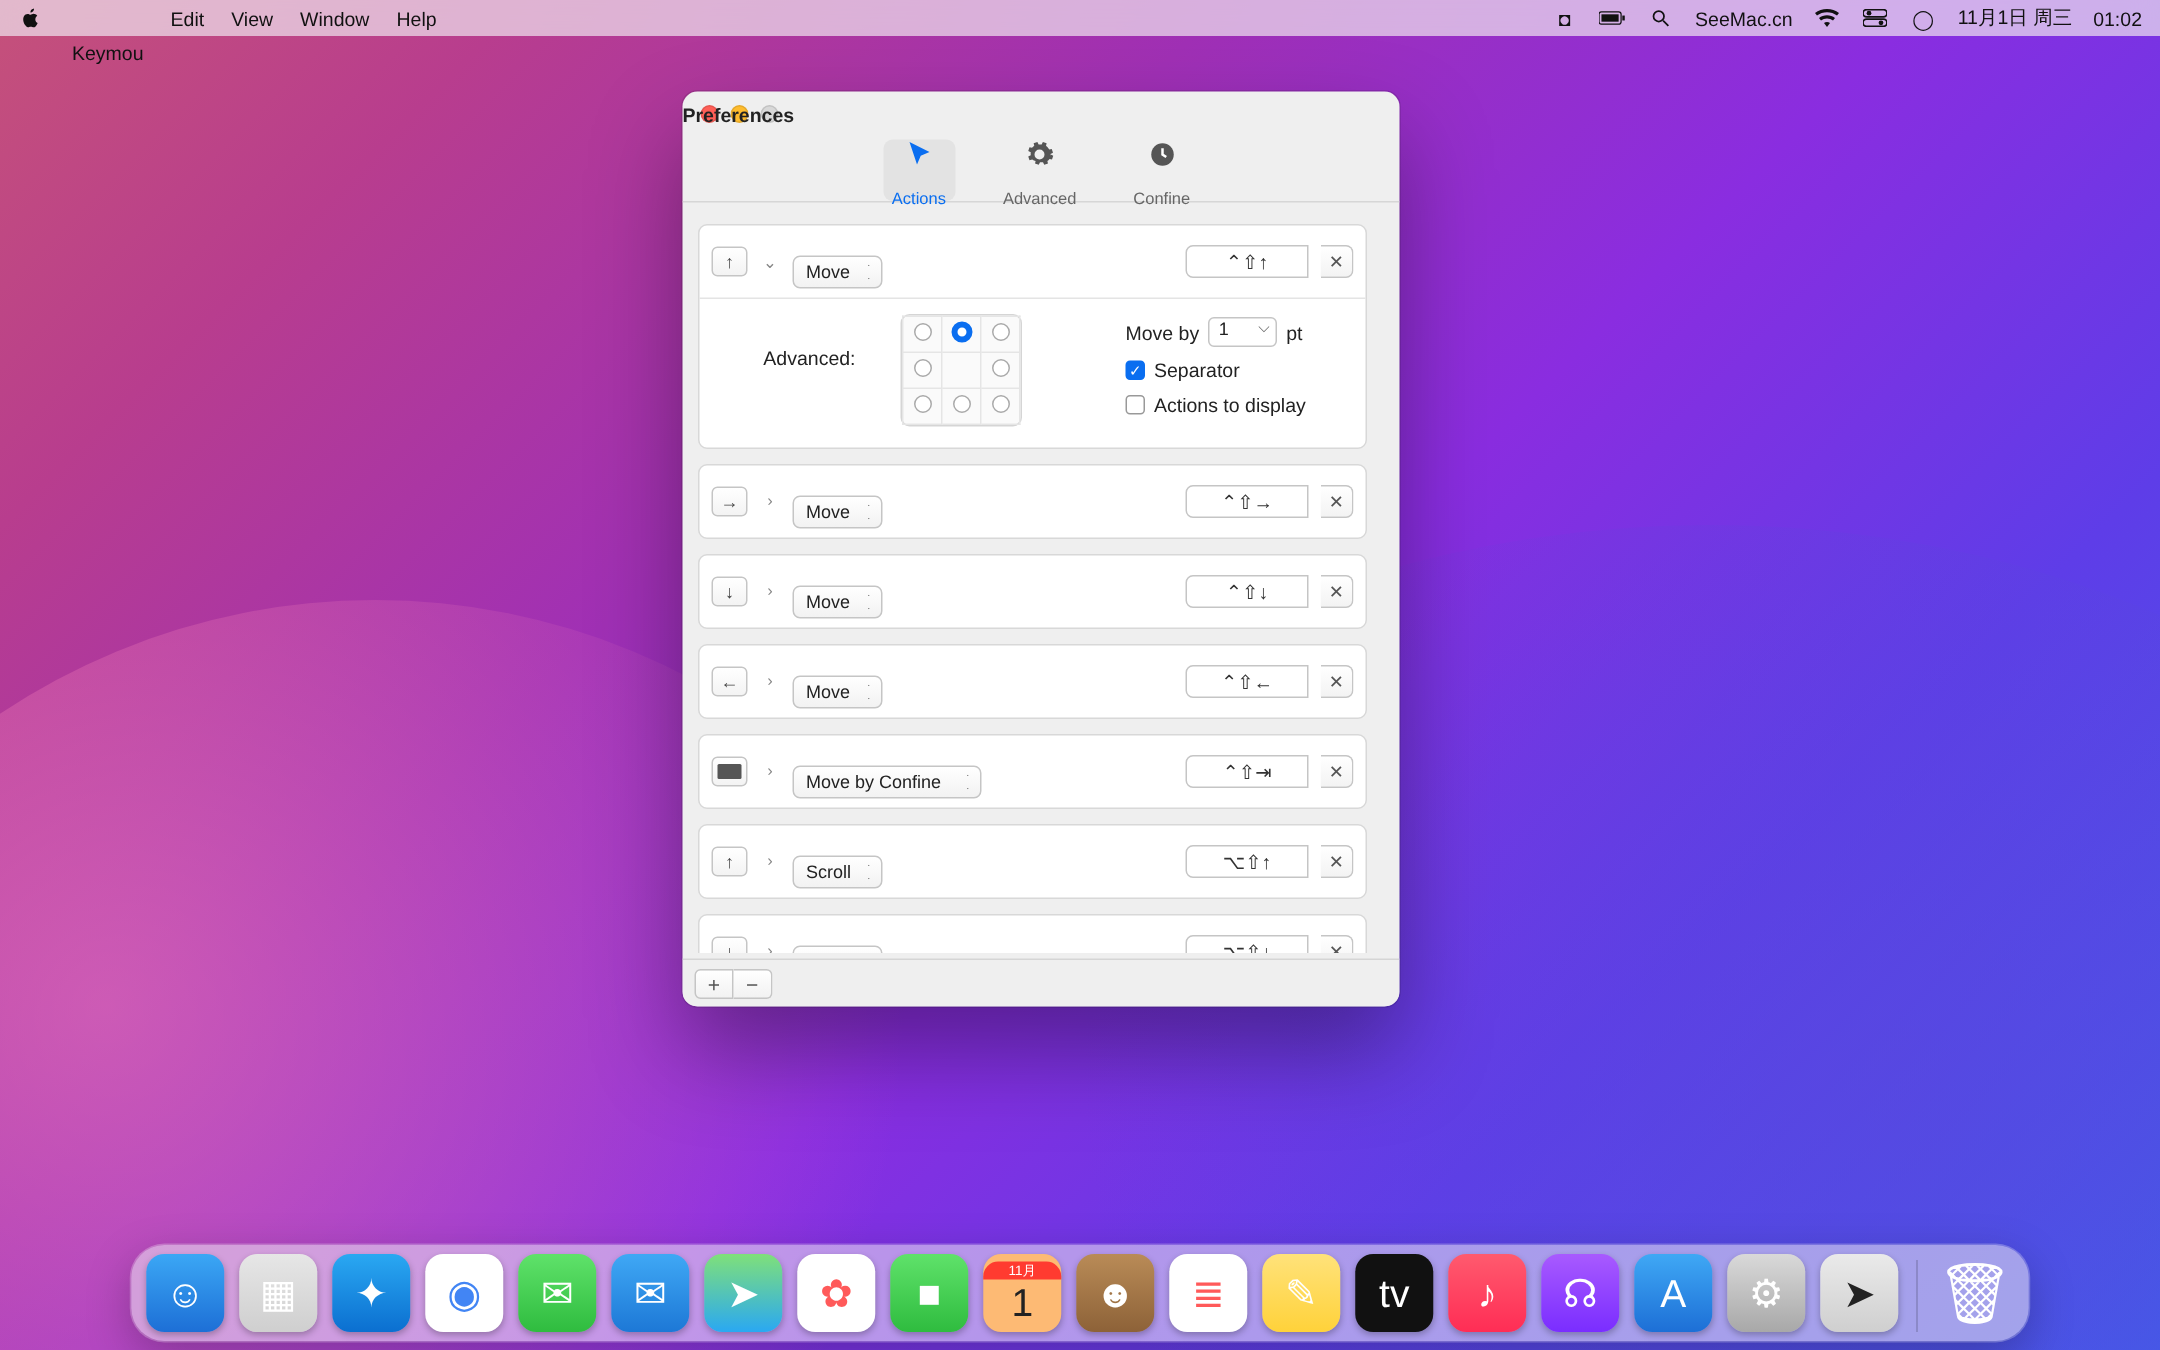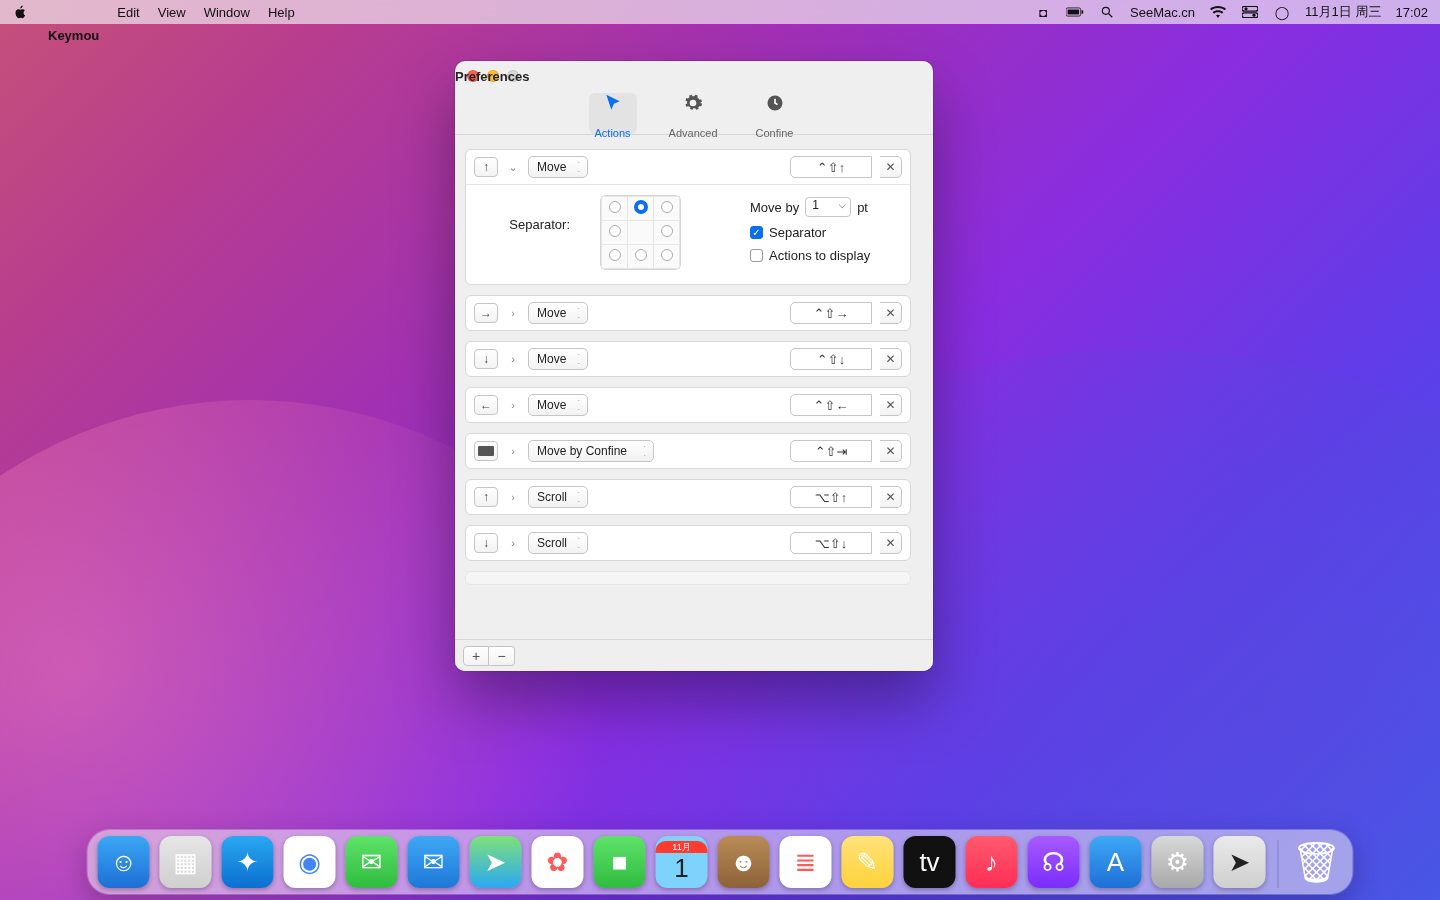--- a/index.html
+++ b/index.html
@@ -42,21 +42,21 @@
   height: 24px;
   display: flex;
   align-items: center;
   padding: 0 12px;
   background: rgba(240,230,240,0.7);
   backdrop-filter: blur(10px);
   color: #111;
   font-size: 13px;
 }
 .menubar .mb-left { display: flex; align-items: center; gap: 18px; }
-.menubar .mb-left .app-name { font-weight: 700; margin-top: 47px; }
+.menubar .mb-left .app-name { font-weight: 400; margin-top: 47px; }
 .menubar .mb-right { margin-left: auto; display: flex; align-items: center; gap: 14px; }
 .mb-icon { width: 18px; height: 18px; display: inline-flex; align-items: center; justify-content: center; }
 .mb-right span { font-size: 13px; }
 
 .window {
   position: absolute;
   left: 455px; top: 61px;
   width: 478px; height: 610px;
   background: #efefef;
   border-radius: 10px;
@@ -126,20 +126,21 @@
 .select {
   height:22px;
   border:1px solid #c5c5c5;
   border-radius:5px;
   background:linear-gradient(#fff,#f2f2f2);
   padding:0 18px 0 8px;
   font-size:12px;
   display:flex; align-items:center;
   position:relative;
   color:#222;
+  margin-top:14px;
 }
 .select::after {
   content:"";
   position:absolute; right:5px; top:50%;
   width:7px; height:10px;
   transform:translateY(-50%);
   background:
     linear-gradient(#666,#666) center top/6px 1px no-repeat,
     linear-gradient(#666,#666) center bottom/6px 1px no-repeat;
   clip-path: polygon(50% 0, 100% 35%, 0 35%, 0 65%, 100% 65%, 50% 100%);
@@ -291,21 +292,21 @@
     <span class="mb-icon">
         <svg width="16" height="12" viewBox="0 0 20 14">
           <rect x="0" y="0" width="20" height="6" rx="3" fill="none" stroke="#111" stroke-width="1.5"></rect>
           <circle cx="5" cy="3" r="2" fill="#111"></circle>
           <rect x="0" y="8" width="20" height="6" rx="3" fill="none" stroke="#111" stroke-width="1.5"></rect>
           <circle cx="15" cy="11" r="2" fill="#111"></circle>
         </svg>
       </span>
     <span class="mb-icon">◯</span>
     <span>11月1日 周三</span>
-    <span>17:02</span>
+    <span>01:02</span>
   </div>
 </div>
 
 <div class="window">
   <div class="titlebar">
     <div class="traffic">
       <div class="dot red"></div>
       <div class="dot yel"></div>
       <div class="dot grn"></div>
     </div>
@@ -347,21 +348,21 @@
           <div class="icon-btn">↑</div>
           <div class="expand-caret">⌄</div>
           <div class="select small">
               <span>Move</span>
             </div>
           <div class="spacer"></div>
           <div class="shortcut-box">⌃⇧↑</div>
           <div class="shortcut-clear">✕</div>
         </div>
         <div class="action-body">
-          <div class="dir-label">Separator:</div>
+          <div class="dir-label">Advanced:</div>
           <div class="dir-grid">
             <table>
               <tbody>
                   <tr>
                     <td><span class="radio-dot"></span></td>
                     <td><span class="radio-dot sel"></span></td>
                     <td><span class="radio-dot"></span></td>
                   </tr>
               <tr>
                     <td><span class="radio-dot"></span></td>
@@ -491,21 +492,21 @@
 <div class="dock-wrap" id="dock">
     <div class="dock-icon" style="background: linear-gradient(rgb(59, 167, 245), rgb(29, 111, 214));">☺</div>
     <div class="dock-icon" style="background: linear-gradient(rgb(230, 230, 230), rgb(207, 207, 207));">▦</div>
     <div class="dock-icon" style="background: linear-gradient(rgb(42, 168, 242), rgb(11, 111, 208));">✦</div>
     <div class="dock-icon" style="background: rgb(255, 255, 255); color: rgb(66, 133, 244);">◉</div>
     <div class="dock-icon" style="background: linear-gradient(rgb(95, 226, 106), rgb(47, 188, 63));">✉</div>
     <div class="dock-icon" style="background: linear-gradient(rgb(63, 168, 245), rgb(29, 120, 214));">✉</div>
     <div class="dock-icon" style="background: linear-gradient(rgb(127, 224, 122), rgb(42, 168, 242));">➤</div>
     <div class="dock-icon" style="background: rgb(255, 255, 255); color: rgb(255, 90, 90);">✿</div>
     <div class="dock-icon" style="background: linear-gradient(rgb(95, 226, 106), rgb(47, 188, 63));">■</div>
-    <div class="dock-icon" style="background: #7dd3fc; color: rgb(238, 51, 51); font-size: 11px; flex-direction: column;">
+    <div class="dock-icon" style="background: #fdba74; color: rgb(238, 51, 51); font-size: 11px; flex-direction: column;">
       <div style="background:#ff3b30;color:#fff;font-size:9px;width:100%;text-align:center;border-radius:10px 10px 0 0;line-height:12px">11月</div>
       <div style="color:#222;font-size:26px;font-weight:500">1</div>
     </div>
     <div class="dock-icon" style="background: linear-gradient(rgb(185, 139, 87), rgb(141, 98, 56));">☻</div>
     <div class="dock-icon" style="background: rgb(255, 255, 255); color: rgb(255, 90, 90);">≣</div>
     <div class="dock-icon" style="background: linear-gradient(rgb(255, 226, 122), rgb(255, 210, 58));">✎</div>
     <div class="dock-icon" style="background: rgb(17, 17, 17);">tv</div>
     <div class="dock-icon" style="background: linear-gradient(rgb(255, 90, 110), rgb(255, 45, 85));">♪</div>
     <div class="dock-icon" style="background: linear-gradient(rgb(168, 90, 255), rgb(122, 45, 255));">☊</div>
     <div class="dock-icon" style="background: linear-gradient(rgb(63, 168, 245), rgb(29, 111, 214));">A</div>

